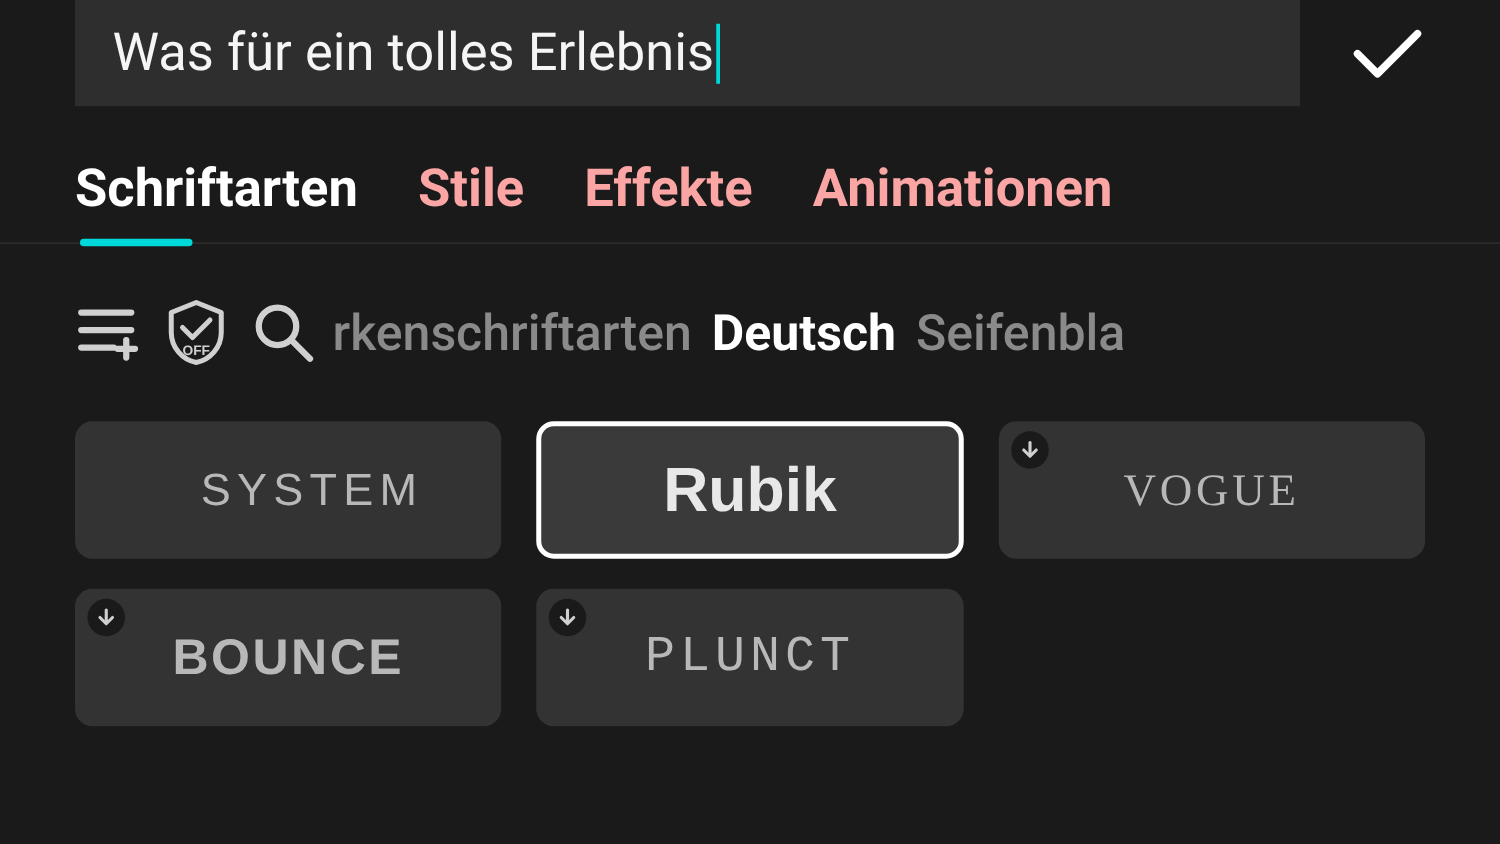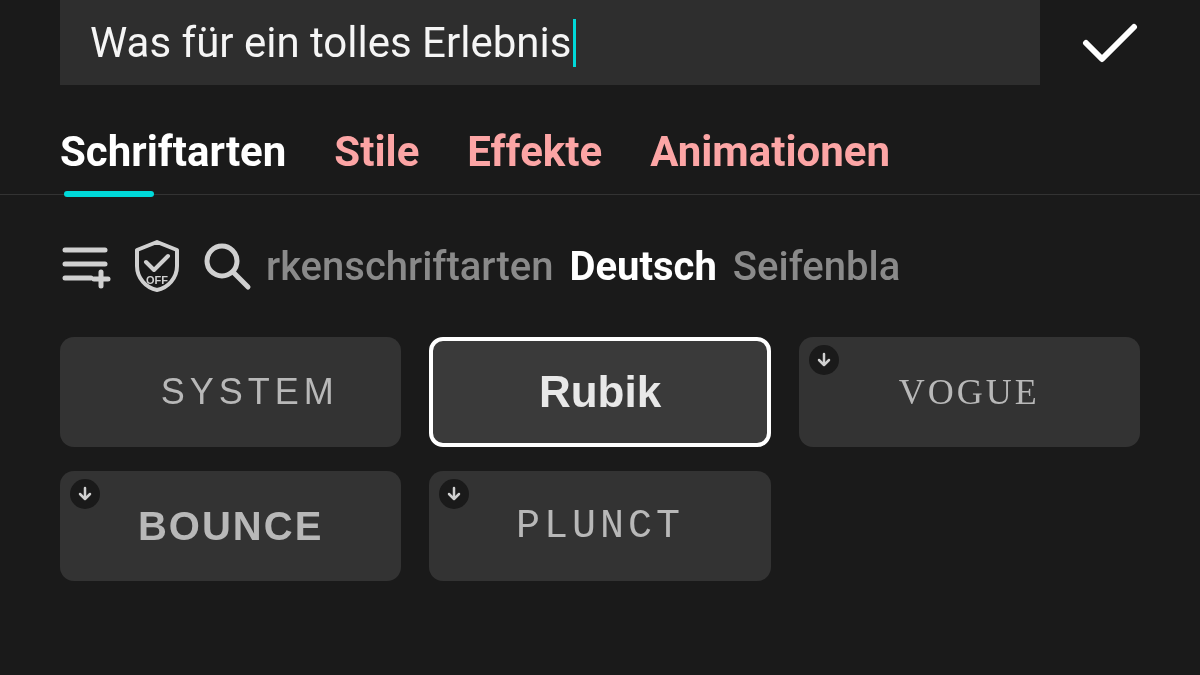--- a/index.html
+++ b/index.html
@@ -132,21 +132,21 @@
     height: 30px;
     background: #1a1a1a;
     border-radius: 50%;
     display: flex;
     align-items: center;
     justify-content: center;
   }
 
   
   .f-system   { font-size: 36px; letter-spacing: 5px; font-weight: 400; text-transform: uppercase; font-family: Arial, sans-serif; margin-left: 38px; }
-  .f-rubik    { font-size: 44px; font-weight: 800; font-family: "Arial Black", Arial, sans-serif; }
+  .f-rubik    { font-size: 50px; font-weight: 800; font-family: "Arial Black", Arial, sans-serif; }
   .f-vogue    { font-size: 36px; letter-spacing: 3px; font-weight: 400; text-transform: uppercase; font-family: "Times New Roman", serif; text-align: center; }
   .f-antonio  { font-size: 40px; font-weight: 400; font-family: "Arial Narrow", Arial, sans-serif; letter-spacing: 0; }
   .f-bounce   { font-size: 40px; font-weight: 900; letter-spacing: 2px; font-family: Impact, "Arial Black", sans-serif; text-transform: uppercase; }
   .f-plunct   { font-size: 40px; font-weight: 300; letter-spacing: 4px; font-family: Liberation Mono, monospace; text-transform: uppercase; }
 </style>
 </head>
 <body>
 
 <div class="input-row">
   <div class="text-input">

